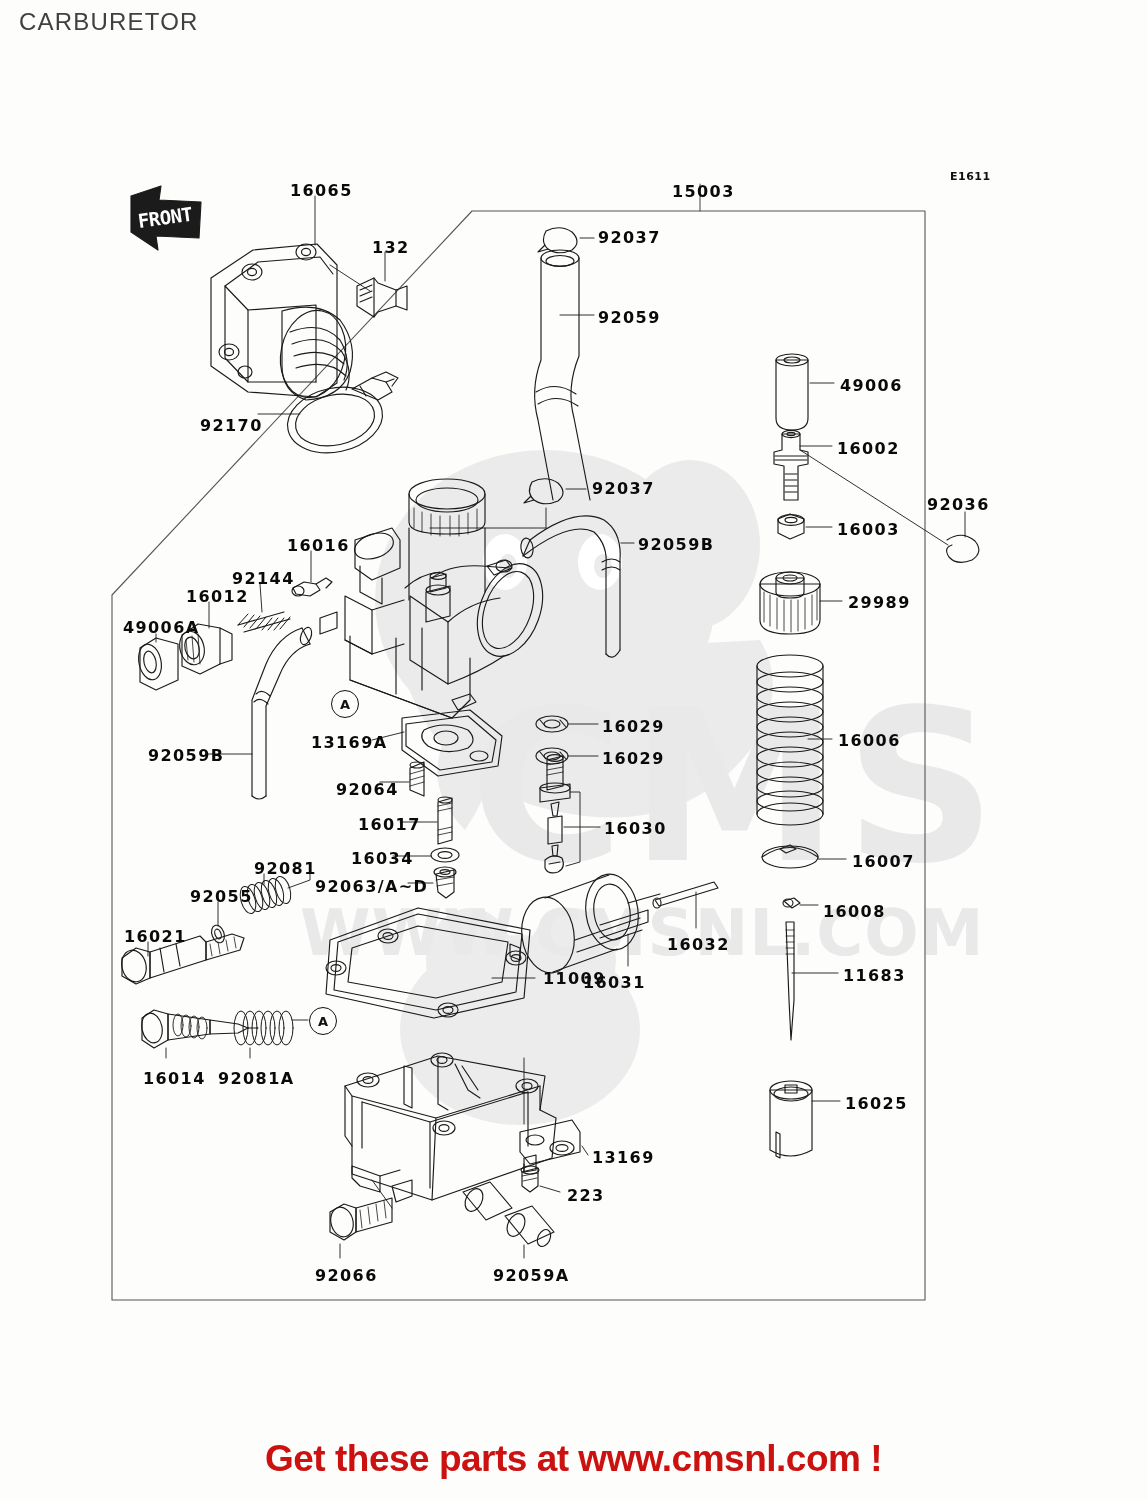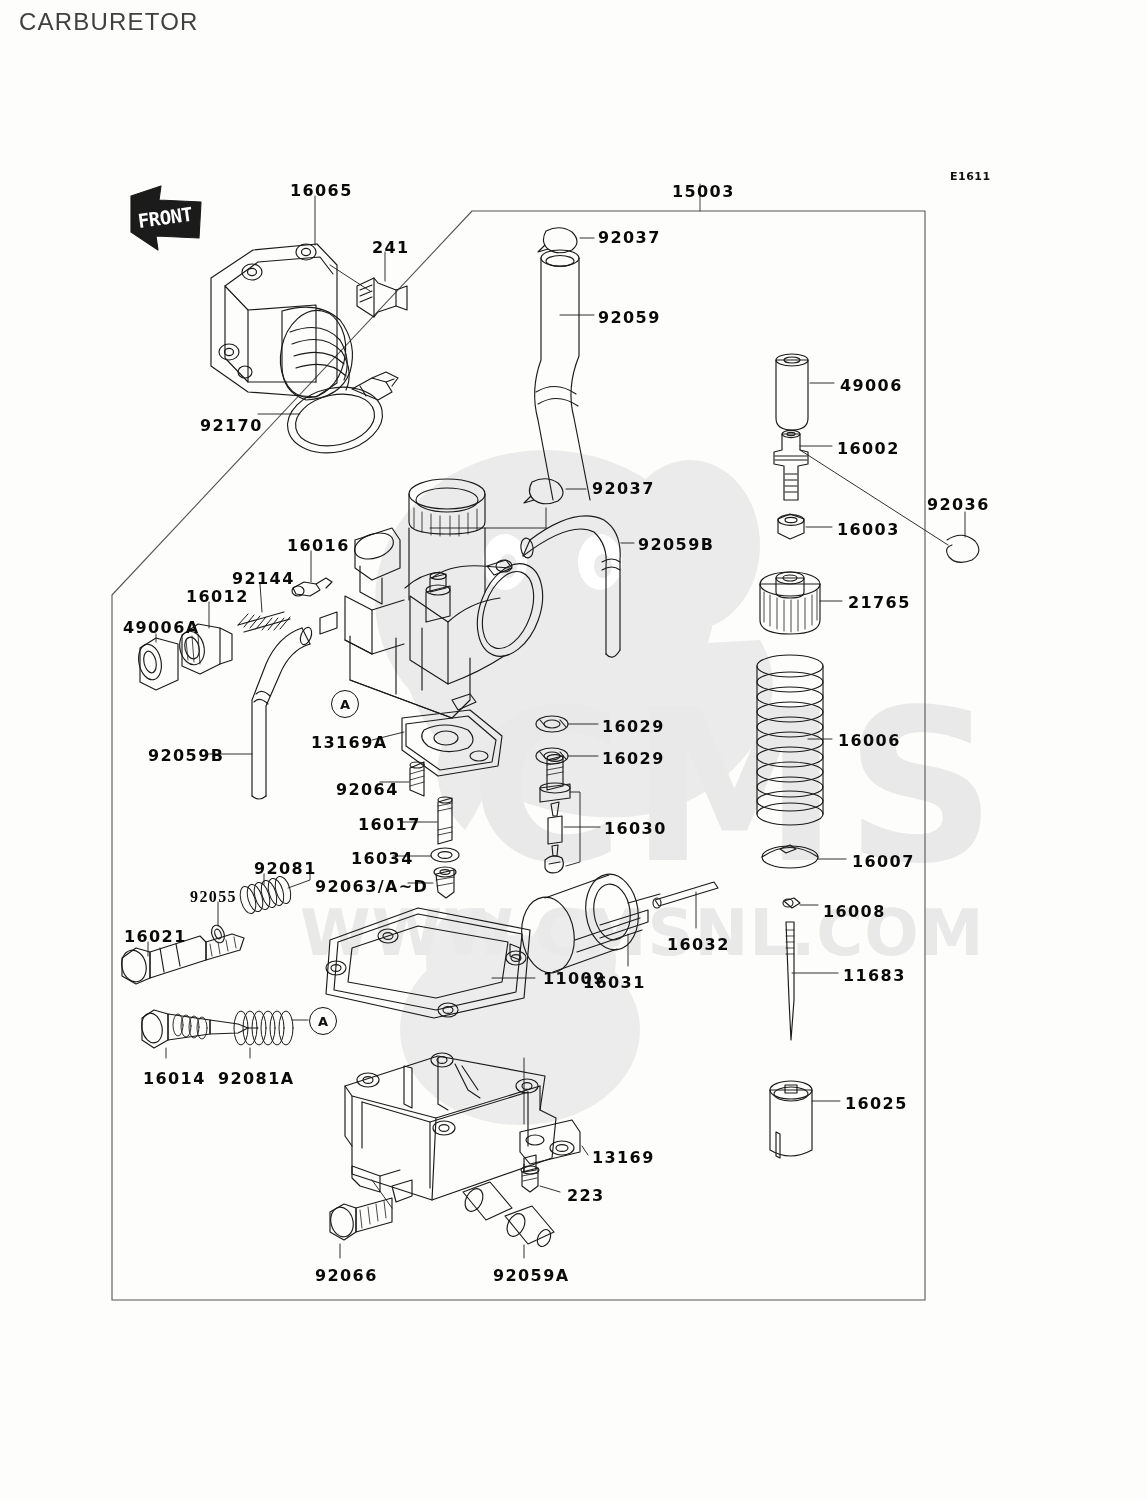--- a/index.html
+++ b/index.html
@@ -777,30 +777,30 @@
       </g>
       <g stroke-width="0.9">
         <line x1="524" y1="1245" x2="524" y2="1258"></line>
       </g>
 
     </g>
   </svg>
 
   <div id="labels">
       <div class="plabel" style="left: 290px; top: 183px;">16065</div>
-      <div class="plabel" style="left: 372px; top: 240px;">241</div>
+      <div class="plabel" style="left: 372px; top: 240px;">132</div>
       <div class="plabel" style="left: 200px; top: 418px;">92170</div>
       <div class="plabel" style="left: 672px; top: 174px; margin-top: 10px;">15003</div>
       <div class="plabel" style="left: 598px; top: 230px;">92037</div>
       <div class="plabel" style="left: 598px; top: 310px;">92059</div>
       <div class="plabel" style="left: 840px; top: 378px;">49006</div>
       <div class="plabel" style="left: 837px; top: 441px;">16002</div>
       <div class="plabel" style="left: 837px; top: 522px;">16003</div>
       <div class="plabel" style="left: 927px; top: 497px;">92036</div>
-      <div class="plabel" style="left: 848px; top: 595px;">21765</div>
+      <div class="plabel" style="left: 848px; top: 595px;">29989</div>
       <div class="plabel" style="left: 838px; top: 733px;">16006</div>
       <div class="plabel" style="left: 852px; top: 854px;">16007</div>
       <div class="plabel" style="left: 823px; top: 904px;">16008</div>
       <div class="plabel" style="left: 843px; top: 968px;">11683</div>
       <div class="plabel" style="left: 845px; top: 1096px;">16025</div>
       <div class="plabel" style="left: 592px; top: 481px;">92037</div>
       <div class="plabel" style="left: 638px; top: 537px;">92059B</div>
       <div class="plabel" style="left: 287px; top: 538px;">16016</div>
       <div class="plabel" style="left: 232px; top: 571px;">92144</div>
       <div class="plabel" style="left: 186px; top: 589px;">16012</div>
@@ -808,29 +808,30 @@
       <div class="plabel" style="left: 148px; top: 748px;">92059B</div>
       <div class="plabel" style="left: 311px; top: 735px;">13169A</div>
       <div class="plabel" style="left: 602px; top: 719px;">16029</div>
       <div class="plabel" style="left: 602px; top: 751px;">16029</div>
       <div class="plabel" style="left: 336px; top: 782px;">92064</div>
       <div class="plabel" style="left: 358px; top: 817px;">16017</div>
       <div class="plabel" style="left: 604px; top: 821px;">16030</div>
       <div class="plabel" style="left: 351px; top: 851px;">16034</div>
       <div class="plabel" style="left: 315px; top: 879px;">92063/A~D</div>
       <div class="plabel" style="left: 230px; top: 861px; margin-left: 24px;">92081</div>
-      <div class="plabel" style="left: 190px; top: 889px; font-family: Liberation Serif, serif;">92055</div>
+      <div class="plabel" style="left: 190px; top: 889px;">92055</div>
       <div class="plabel" style="left: 124px; top: 929px;">16021</div>
       <div class="plabel" style="left: 667px; top: 937px;">16032</div>
       <div class="plabel" style="left: 583px; top: 975px;">16031</div>
       <div class="plabel" style="left: 543px; top: 971px;">11009</div>
       <div class="plabel" style="left: 143px; top: 1071px;">16014</div>
       <div class="plabel" style="left: 218px; top: 1071px;">92081A</div>
       <div class="plabel" style="left: 592px; top: 1150px;">13169</div>
       <div class="plabel" style="left: 567px; top: 1188px;">223</div>
       <div class="plabel" style="left: 315px; top: 1268px; text-align: center;">92066</div>
       <div class="plabel" style="left: 493px; top: 1268px;">92059A</div>
     </div>
 
   <div class="ref-marker" style="left:331px; top:690px;">A</div>
   <div class="ref-marker" style="left:309px; top:1007px;">A</div>
 
+  <div id="footer-promo">Get these parts at www.cmsnl.com !</div>
 </div>
 
 </body></html>

